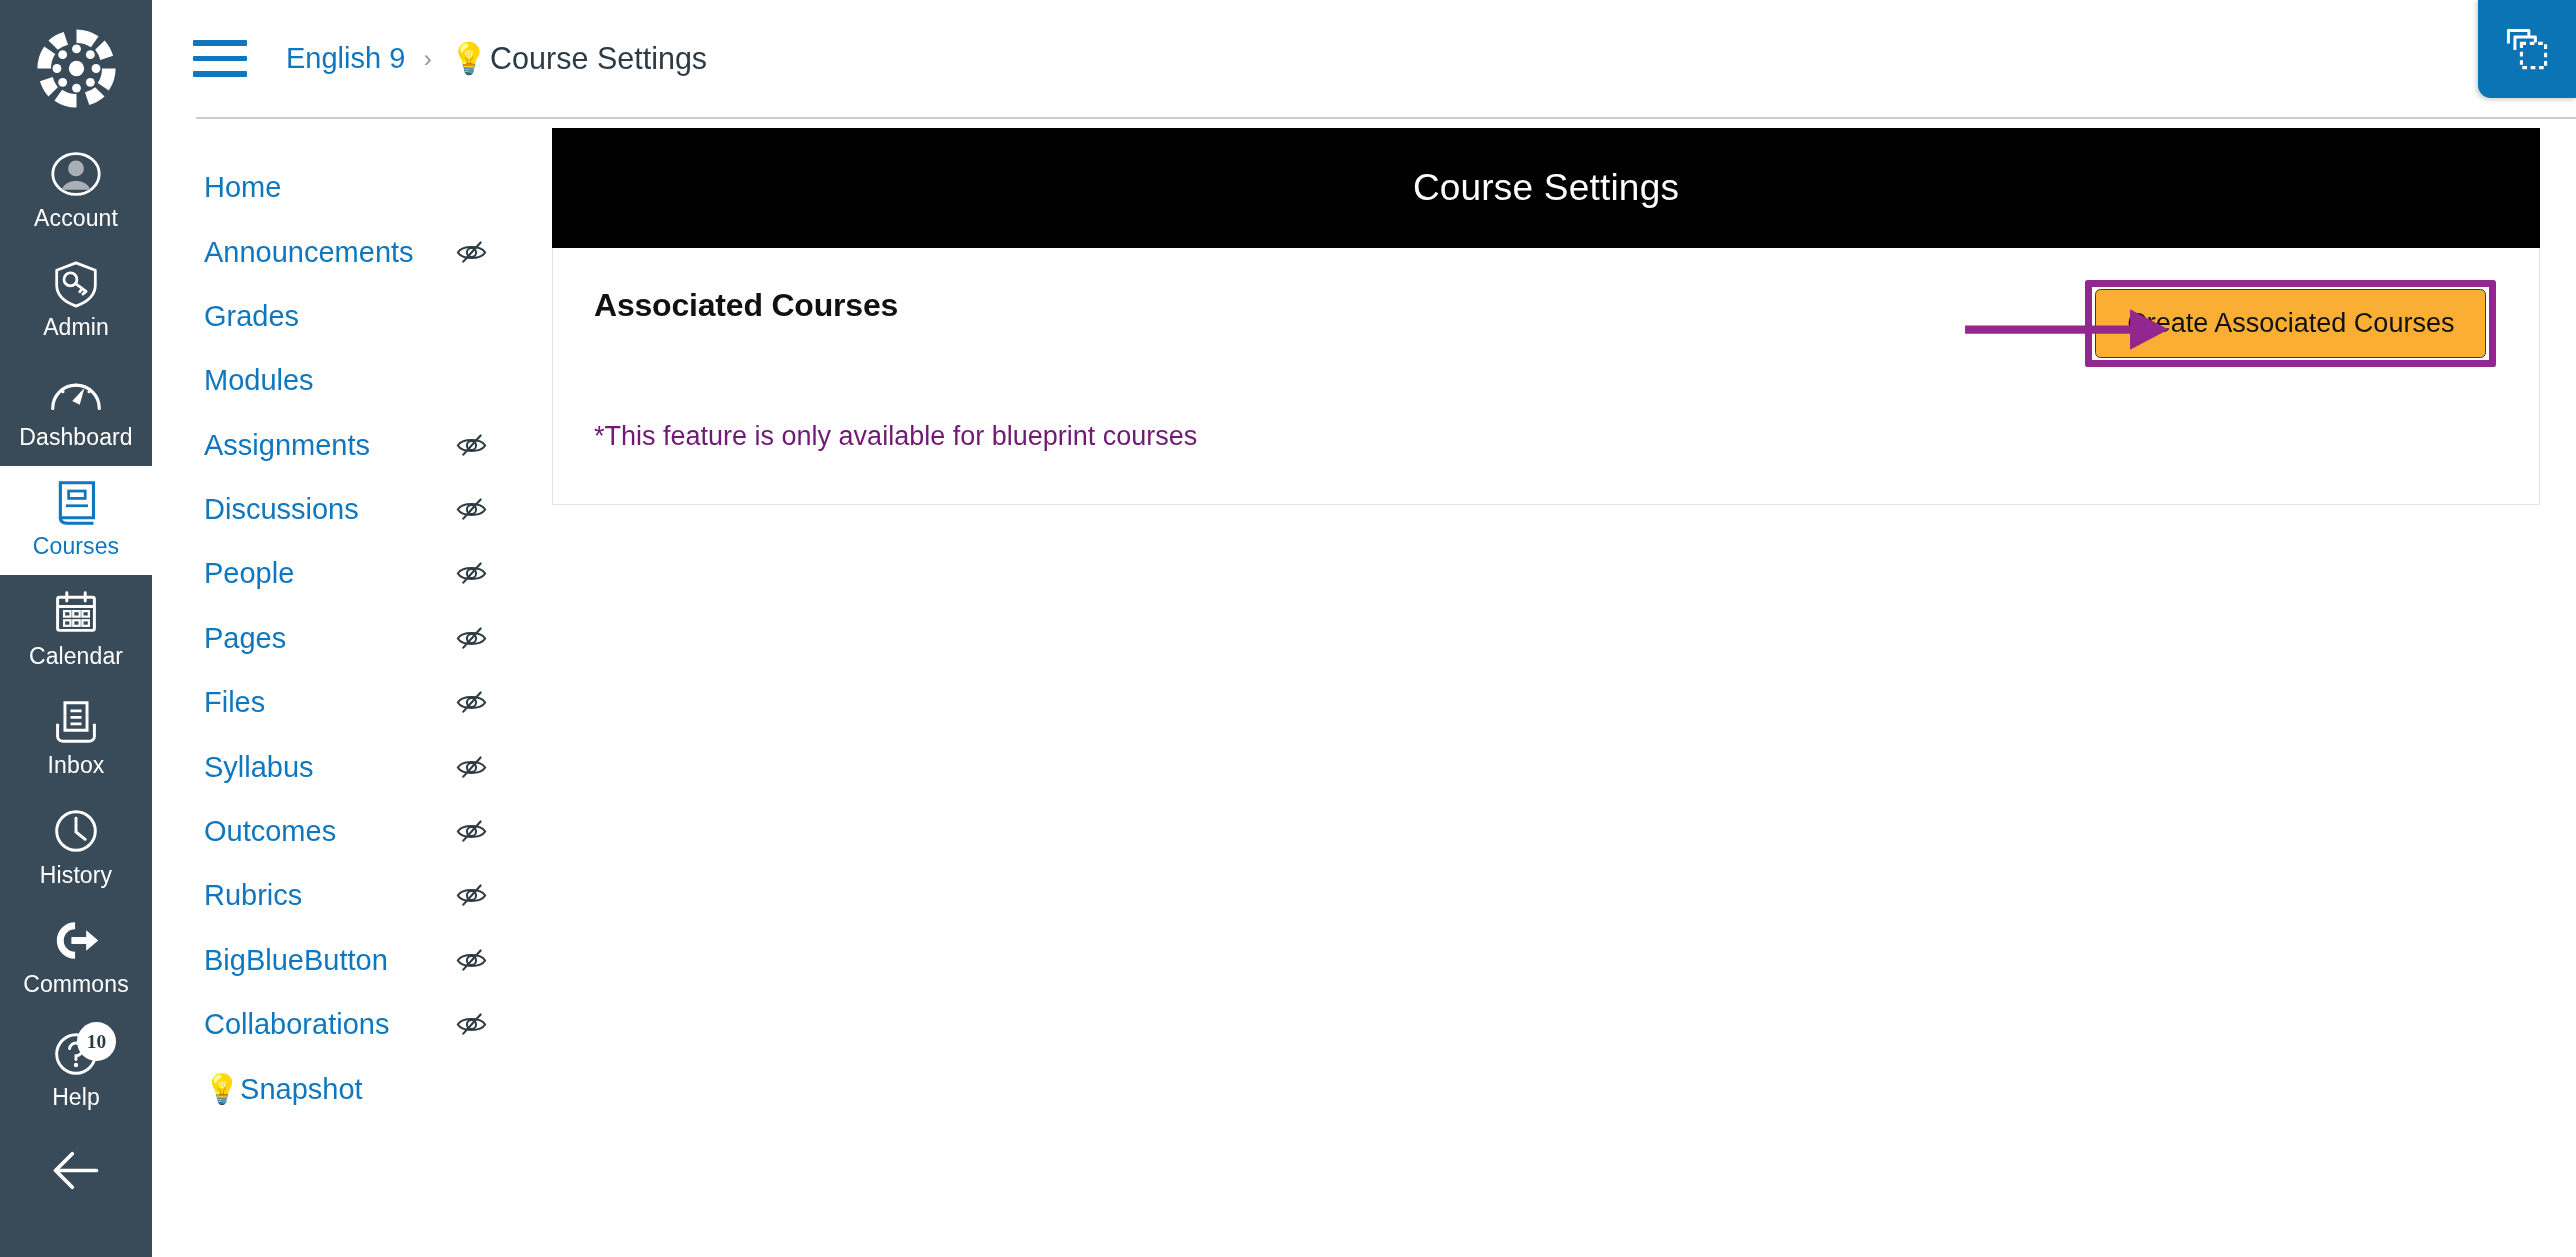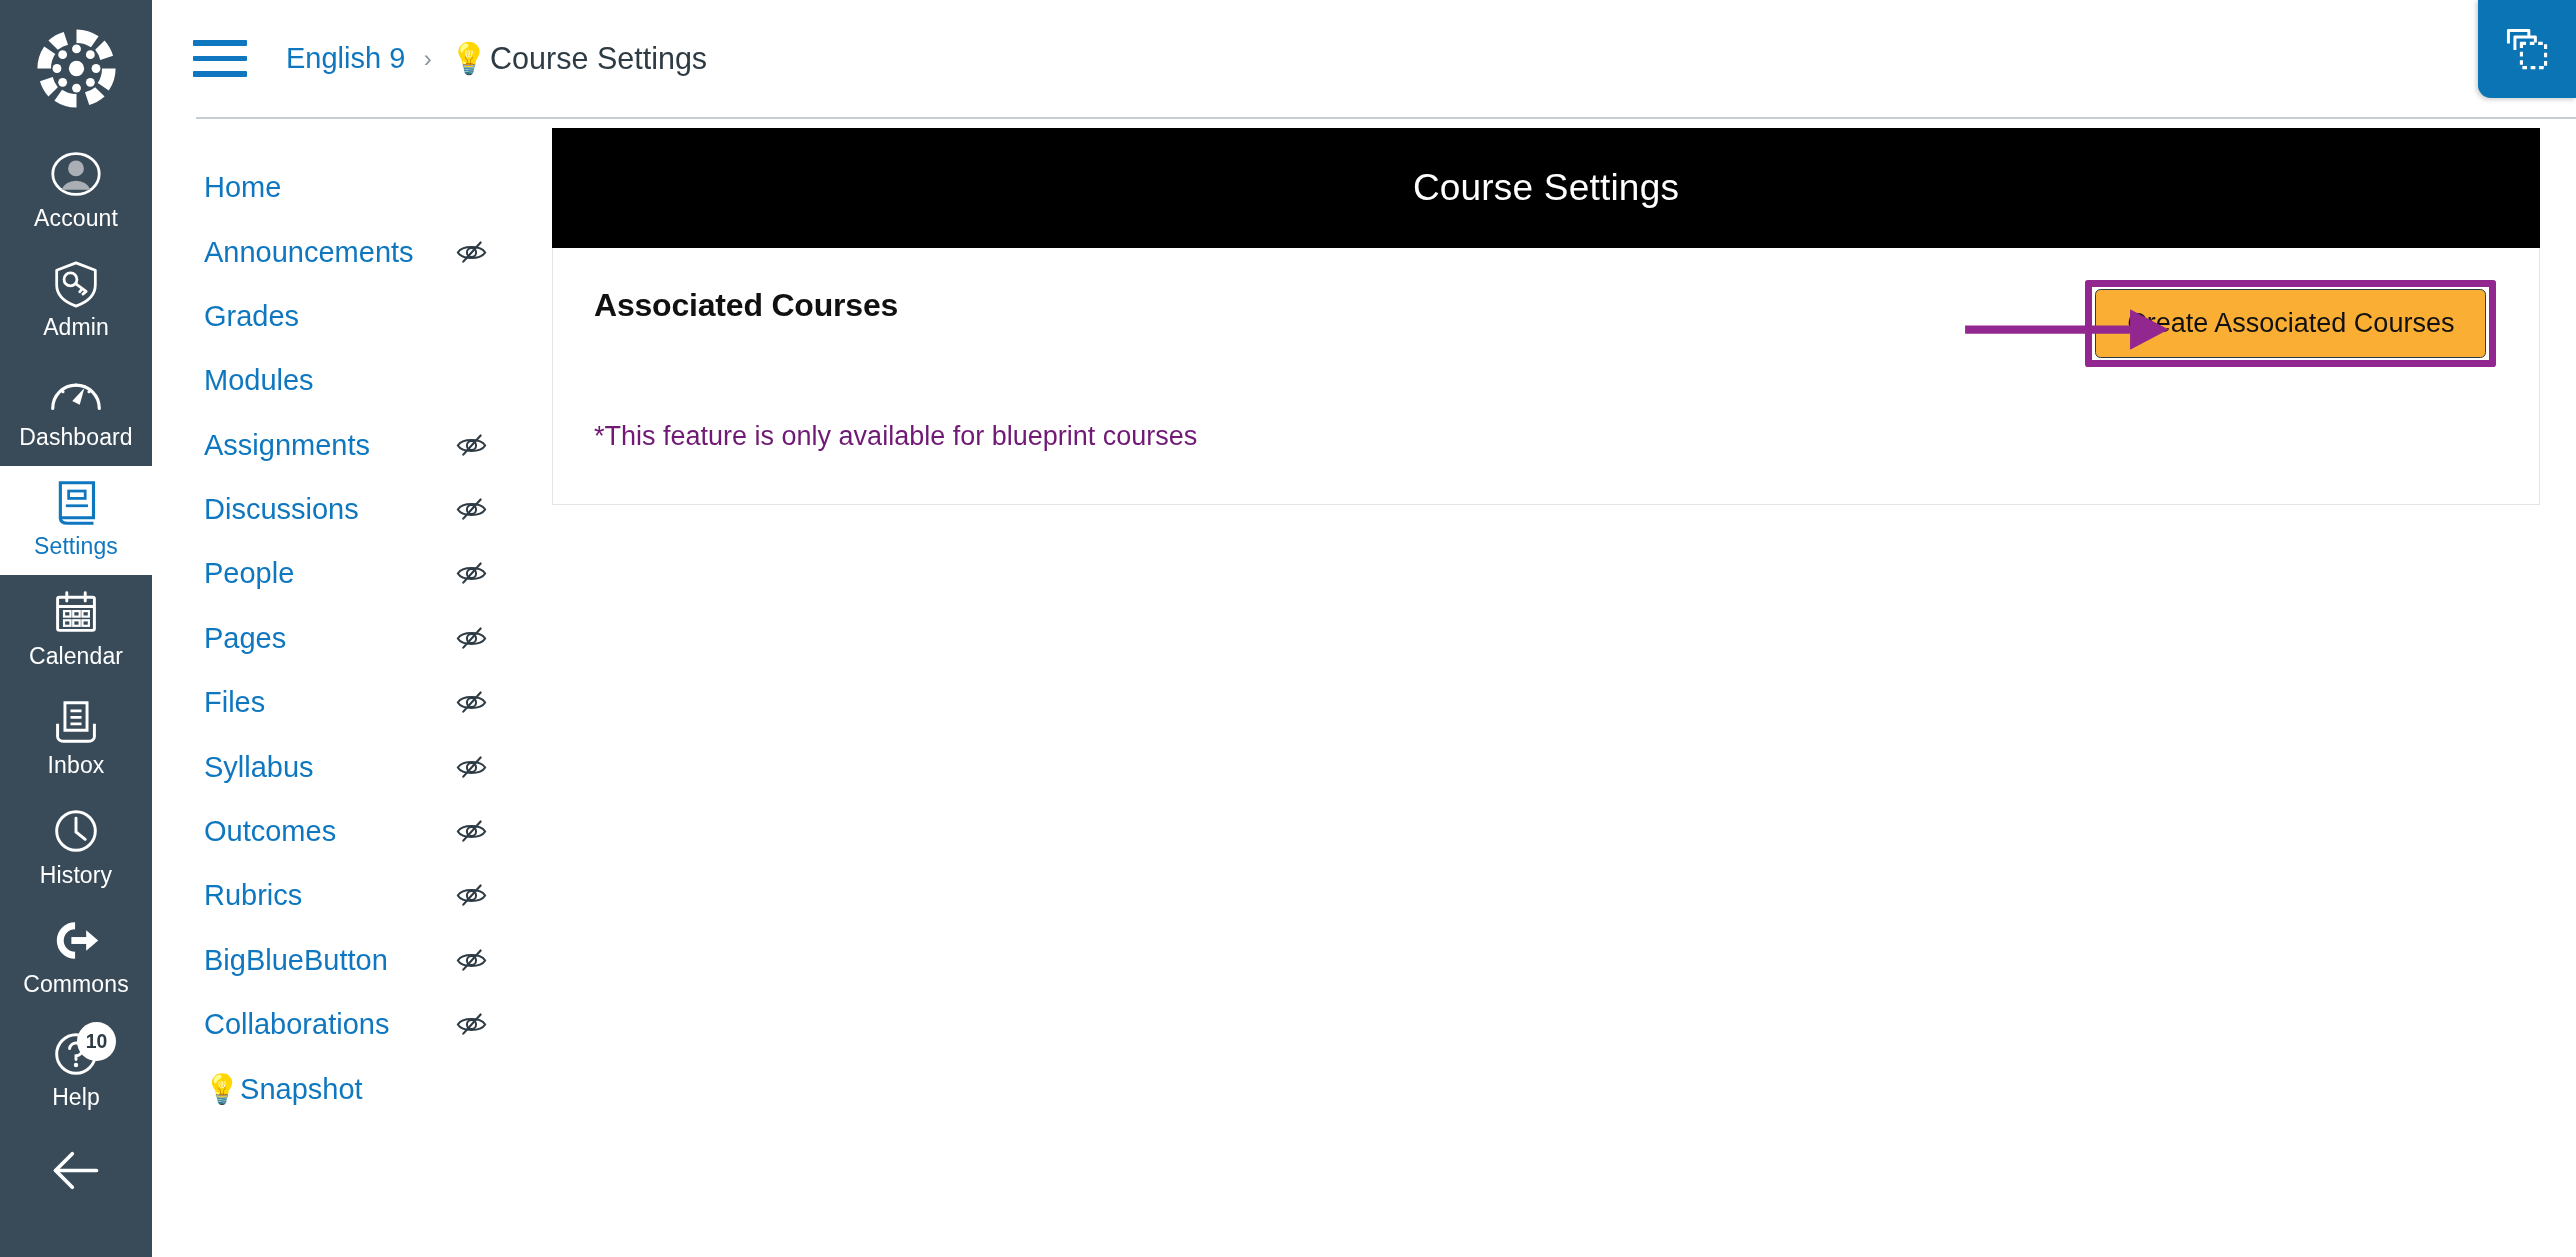--- a/index.html
+++ b/index.html
@@ -211,21 +211,21 @@
 
     <a class="gn-item active" href="#">
       <span class="gn-ico">
         <svg width="46" height="48" viewBox="0 0 50 52">
           <path d="M8 4 H44 V42 H8 Z" fill="none" stroke="#0E77BF" stroke-width="3.4"></path>
           <path d="M8 42 C8 47 12 48 16 48 H44" fill="none" stroke="#0E77BF" stroke-width="3.4"></path>
           <rect x="17" y="13" width="18" height="8" fill="none" stroke="#0E77BF" stroke-width="3"></rect>
           <path d="M14 29 H38" stroke="#0E77BF" stroke-width="3"></path>
         </svg>
       </span>
-      <span class="gn-label">Settings</span>
+      <span class="gn-label">Courses</span>
     </a>
 
     <a class="gn-item" href="#">
       <span class="gn-ico">
         <svg width="46" height="46" viewBox="0 0 50 50">
           <rect x="5" y="9" width="40" height="36" rx="2" fill="none" stroke="#fff" stroke-width="3.2"></rect>
           <path d="M5 19 H45" stroke="#fff" stroke-width="3.2"></path>
           <path d="M15 4 V13 M35 4 V13" stroke="#fff" stroke-width="3.2" stroke-linecap="round"></path>
           <rect x="12" y="24" width="7" height="6" fill="none" stroke="#fff" stroke-width="2.4"></rect>
           <rect x="22" y="24" width="7" height="6" fill="none" stroke="#fff" stroke-width="2.4"></rect>
@@ -264,21 +264,21 @@
         <svg width="50" height="41" viewBox="0 0 54 44">
           <path d="M26 6 A16 16 0 1 0 26 38" fill="none" stroke="#fff" stroke-width="7.5" stroke-linecap="butt"></path>
           <path d="M22 22 H42" stroke="#fff" stroke-width="7.5"></path>
           <path d="M38 11 L51 22 L38 33 Z" fill="#fff"></path>
         </svg>
       </span>
       <span class="gn-label">Commons</span>
     </a>
 
     <a class="gn-item" href="#" style="padding-top:16.6px;">
-      <span class="gn-ico" style="position:relative;">
+      <span class="gn-ico" style="position:relative;font-family:Liberation Serif, serif;">
         <svg width="46" height="46" viewBox="0 0 50 50">
           <circle cx="25" cy="25" r="21" fill="none" stroke="#fff" stroke-width="3.2"></circle>
           <path d="M18 19 a7 7 0 1 1 7 8 v4" fill="none" stroke="#fff" stroke-width="3.2" stroke-linecap="round"></path>
           <circle cx="25" cy="37" r="2.4" fill="#fff"></circle>
         </svg>
         <span class="gn-badge" style="left:24px; top:-7.4px;">10</span>
       </span>
       <span class="gn-label">Help</span>
     </a>
 

